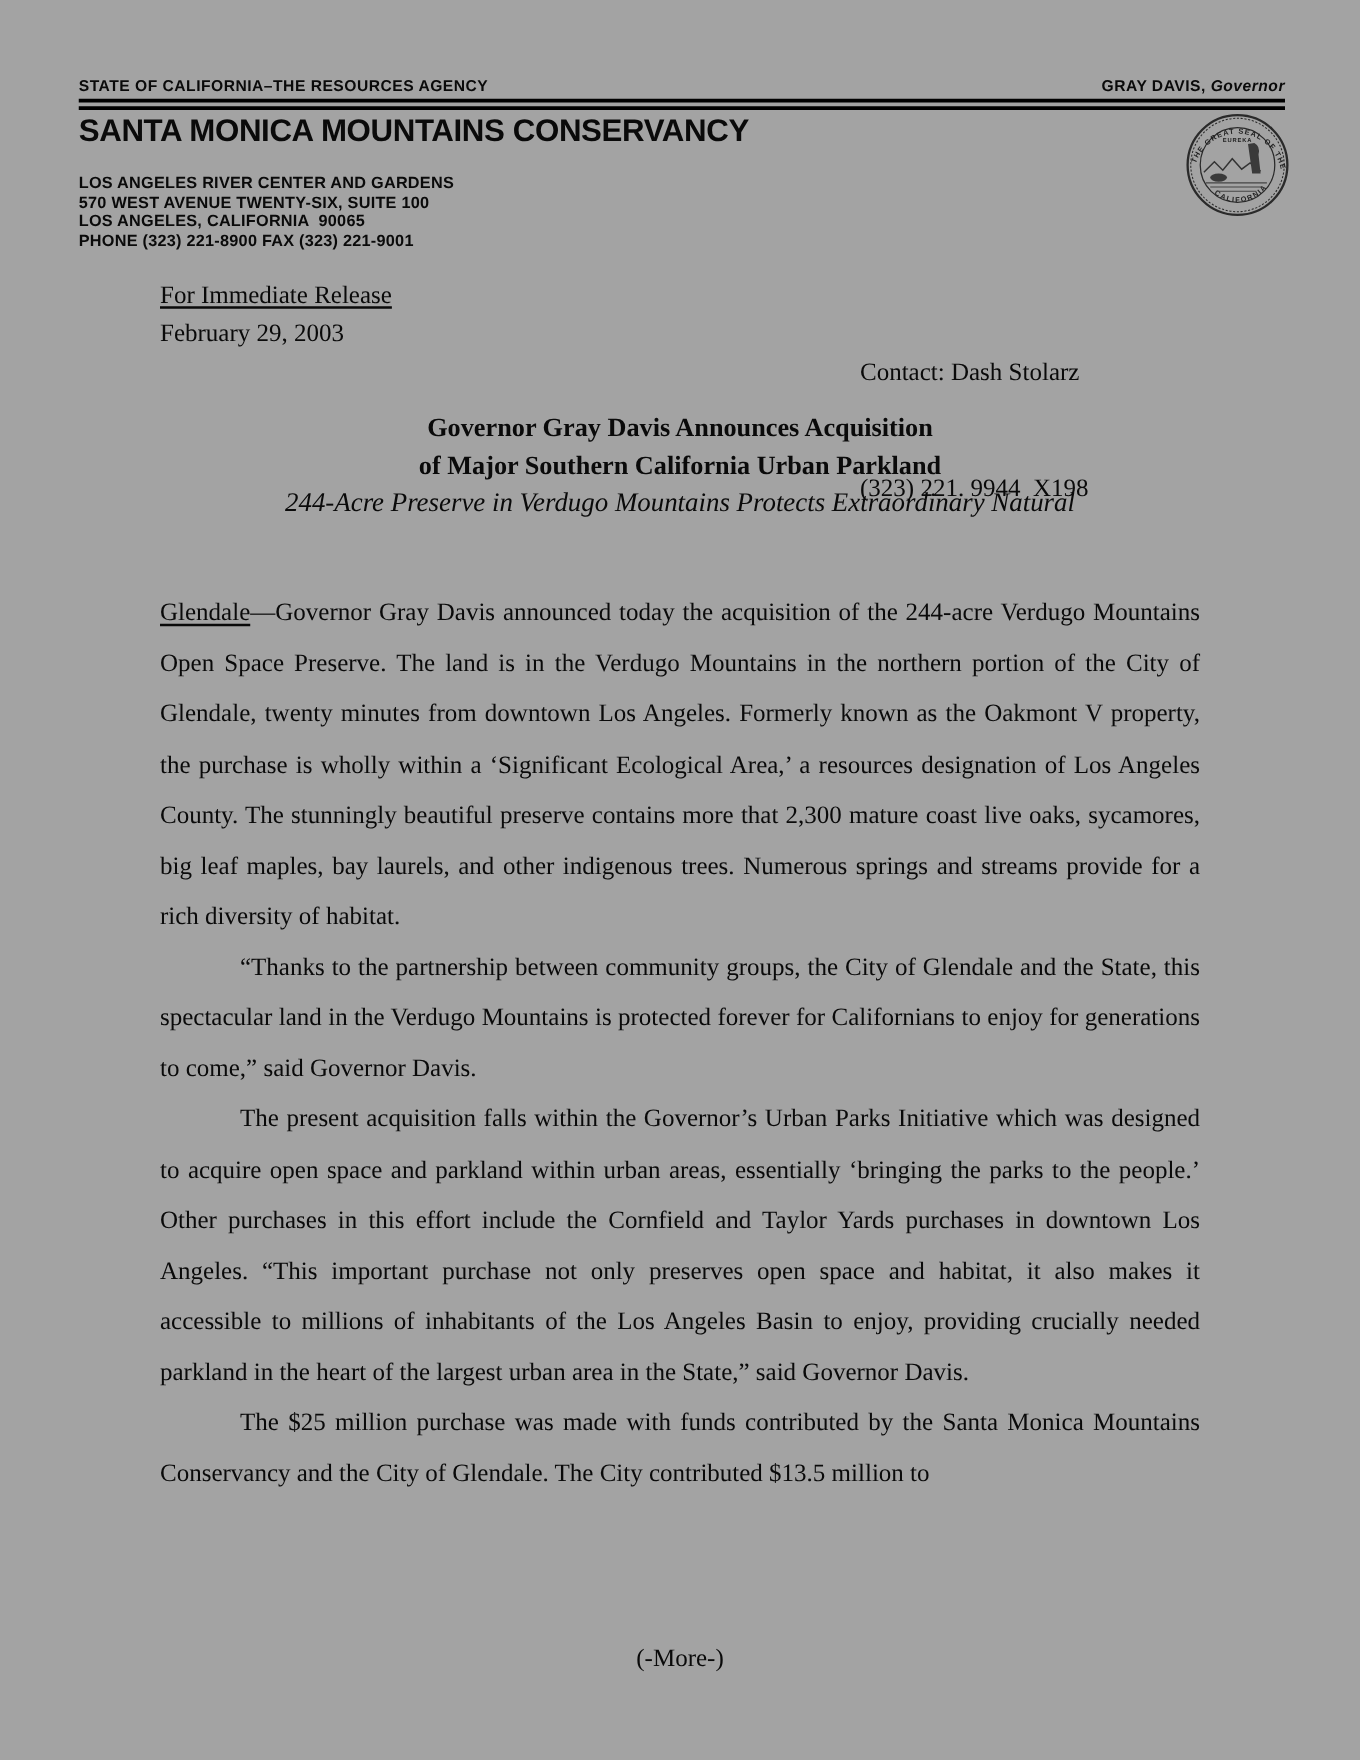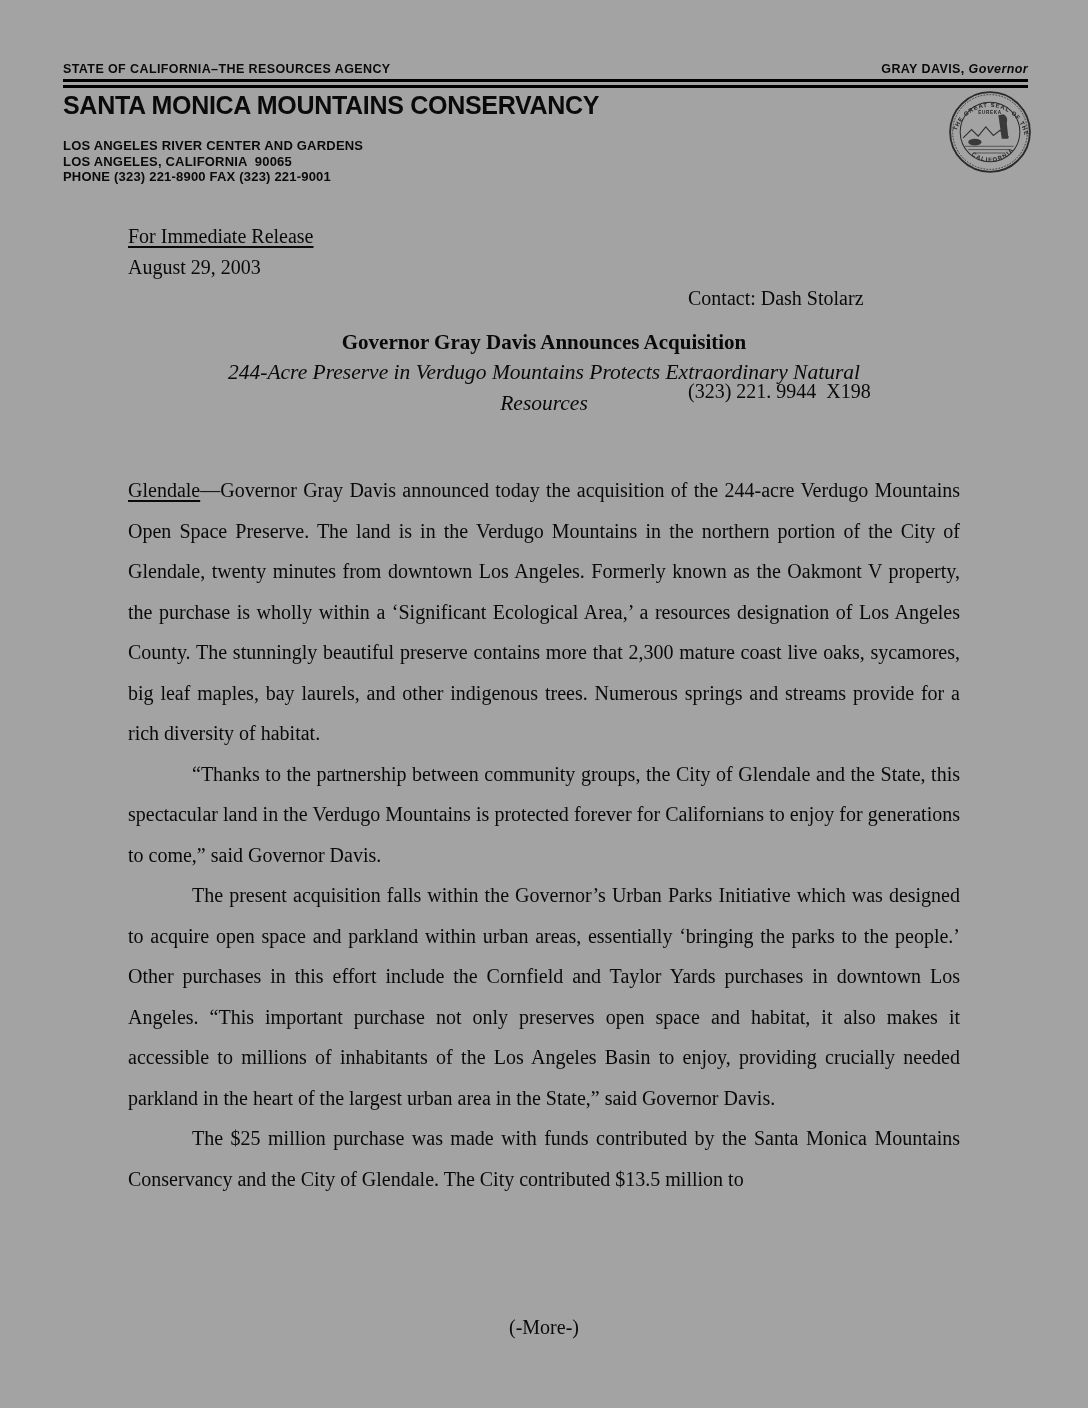--- a/index.html
+++ b/index.html
@@ -125,20 +125,21 @@
 
   <div class="masthead-row">
     <span>STATE OF CALIFORNIA–THE RESOURCES AGENCY</span>
     <span class="gov-line"><span>GRAY DAVIS,</span><span class="gov-title"> Governor</span></span>
   </div>
   <div class="double-rule"></div>
 
   <div class="letterhead">
     <div class="org-name">SANTA MONICA MOUNTAINS CONSERVANCY</div>
     <div class="addr-line">LOS ANGELES RIVER CENTER AND GARDENS</div>
+    <div class="addr-line">570 WEST AVENUE TWENTY-SIX, SUITE 100</div>
     <div class="addr-line">LOS ANGELES, CALIFORNIA  90065</div>
     <div class="addr-line">PHONE (323) 221-8900 FAX (323) 221-9001</div>
   </div>
 
   <div class="seal">
     <svg viewBox="0 0 100 100" width="84" height="84" aria-hidden="true">
       <defs>
         <path id="arcTop" d="M 9,53 A 42,42 0 0 1 91,53" fill="none"></path>
         <path id="arcBottom" d="M 17,62 A 35,35 0 0 0 83,62" fill="none"></path>
       </defs>
@@ -157,32 +158,32 @@
       <ellipse cx="32" cy="62" rx="8" ry="4" fill="#3a3a3a"></ellipse>
       <line x1="20" y1="67" x2="78" y2="67" stroke="#444" stroke-width="1"></line>
       <line x1="24" y1="71" x2="74" y2="71" stroke="#444" stroke-width="1"></line>
       <line x1="30" y1="75" x2="68" y2="75" stroke="#444" stroke-width="1"></line>
     </svg>
   </div>
 
   <div class="release-row">
     <div class="release-left">
       <div class="release-label">For Immediate Release</div>
-      <div>August 29, 2003</div>
+      <div>February 29, 2003</div>
     </div>
     <div class="release-right">
       <div>Contact: Dash Stolarz</div>
       <div>(323) 221. 9944  X198</div>
     </div>
   </div>
 
   <div class="headline">
     <div class="head-line">Governor Gray Davis Announces Acquisition</div>
+    <div class="head-line">of Major Southern California Urban Parkland</div>
     <div class="subhead-line">244-Acre Preserve in Verdugo Mountains Protects Extraordinary Natural</div>
-    <div class="subhead-line">Resources</div>
   </div>
 
   <div class="body-text">
     <p class="para"><span class="lead-underline">Glendale</span><span>—Governor Gray Davis announced today the acquisition of the 244-acre Verdugo Mountains Open Space Preserve.  The land is in the Verdugo Mountains in the northern portion of the City of Glendale, twenty minutes from downtown Los Angeles. Formerly known as the Oakmont V property, the purchase is wholly within a ‘Significant Ecological Area,’ a resources designation of Los Angeles County.  The stunningly beautiful preserve contains more that 2,300 mature coast live oaks, sycamores, big leaf maples, bay laurels, and other indigenous trees.  Numerous springs and streams provide for a rich diversity of habitat.</span></p>
     <p class="para indented">“Thanks to the partnership between community groups, the City of Glendale and the State, this spectacular land in the Verdugo Mountains is protected forever for Californians  to enjoy for generations to come,” said Governor Davis.</p>
     <p class="para indented">The present acquisition falls within the Governor’s Urban Parks Initiative which was designed to acquire open space and parkland within urban areas, essentially ‘bringing the parks to the people.’ Other purchases in this effort include the Cornfield and Taylor Yards purchases in downtown Los Angeles. “This important purchase not only preserves open space and habitat, it also makes it accessible to millions of inhabitants of the Los Angeles Basin to enjoy, providing crucially needed parkland in the heart of the largest urban area in the State,” said Governor Davis.</p>
     <p class="para indented">The $25 million purchase was made with funds contributed by the Santa Monica Mountains Conservancy and the City of Glendale.  The City contributed $13.5 million to</p>
   </div>
 
   <div class="page-footer">(-More-)</div>

